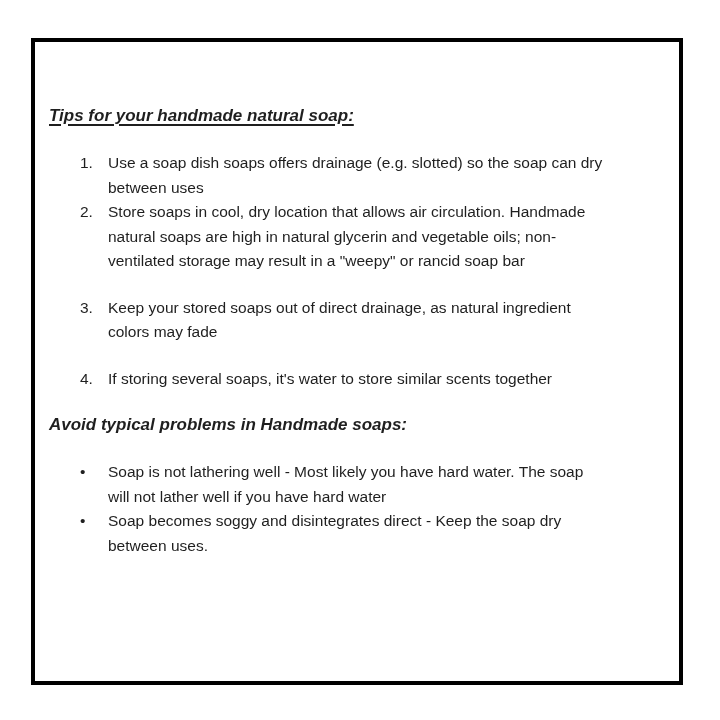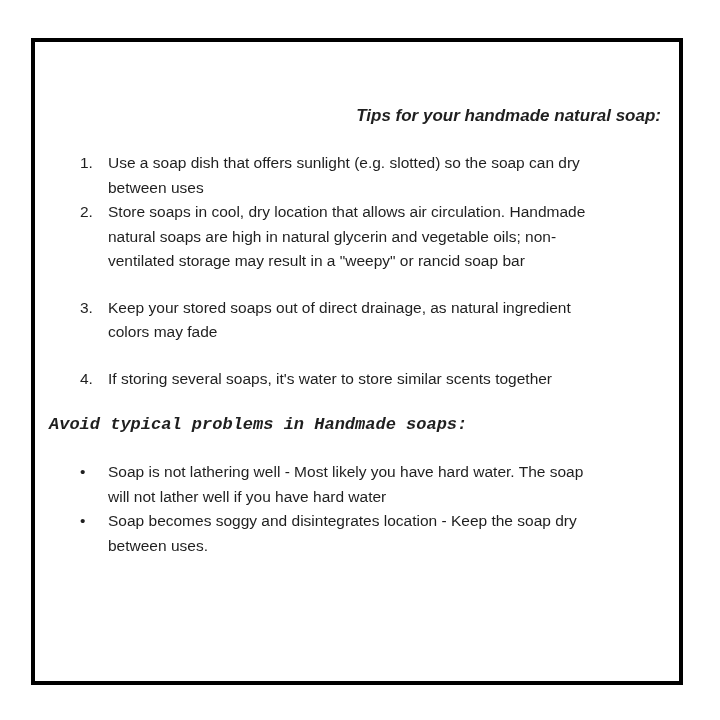--- a/index.html
+++ b/index.html
@@ -29,28 +29,27 @@
     padding: 62px 18px 0 14px;
   }
   .heading {
     font-size: 17px;
     font-weight: bold;
     font-style: italic;
     line-height: 24px;
     margin: 0 0 23px 0;
   }
   .heading.underlined {
+    text-decoration: underline;
     text-decoration-thickness: 2px;
     text-underline-offset: 3px;
-    text-align: right;
   }
   .heading.problems {
     margin-top: 22px;
     margin-bottom: 23px;
-    font-family: Liberation Mono, monospace;
   }
   .list {
     margin: 0;
   }
   .row {
     display: flex;
     font-size: 15.5px;
     line-height: 24.5px;
   }
   .row.gap {
@@ -71,21 +70,21 @@
 
 <div class="page-frame">
   <div class="content">
 
     <div class="heading underlined">Tips for your handmade natural soap:</div>
 
     <div class="list">
 
       <div class="row">
         <span class="marker">1.</span>
-        <span class="itext">Use a soap dish that offers sunlight (e.g. slotted) so the soap can dry
+        <span class="itext">Use a soap dish soaps offers drainage (e.g. slotted) so the soap can dry
 between uses</span>
       </div>
 
       <div class="row">
         <span class="marker">2.</span>
         <span class="itext">Store soaps in cool, dry location that allows air circulation. Handmade
 natural soaps are high in natural glycerin and vegetable oils; non-
 ventilated storage may result in a "weepy" or rancid soap bar</span>
       </div>
 
@@ -107,20 +106,20 @@
     <div class="list">
 
       <div class="row">
         <span class="marker">•</span>
         <span class="itext">Soap is not lathering well - Most likely you have hard water. The soap
 will not lather well if you have hard water</span>
       </div>
 
       <div class="row">
         <span class="marker">•</span>
-        <span class="itext">Soap becomes soggy and disintegrates location - Keep the soap dry
+        <span class="itext">Soap becomes soggy and disintegrates direct - Keep the soap dry
 between uses.</span>
       </div>
 
     </div>
 
   </div>
 </div>
 
 </body></html>

